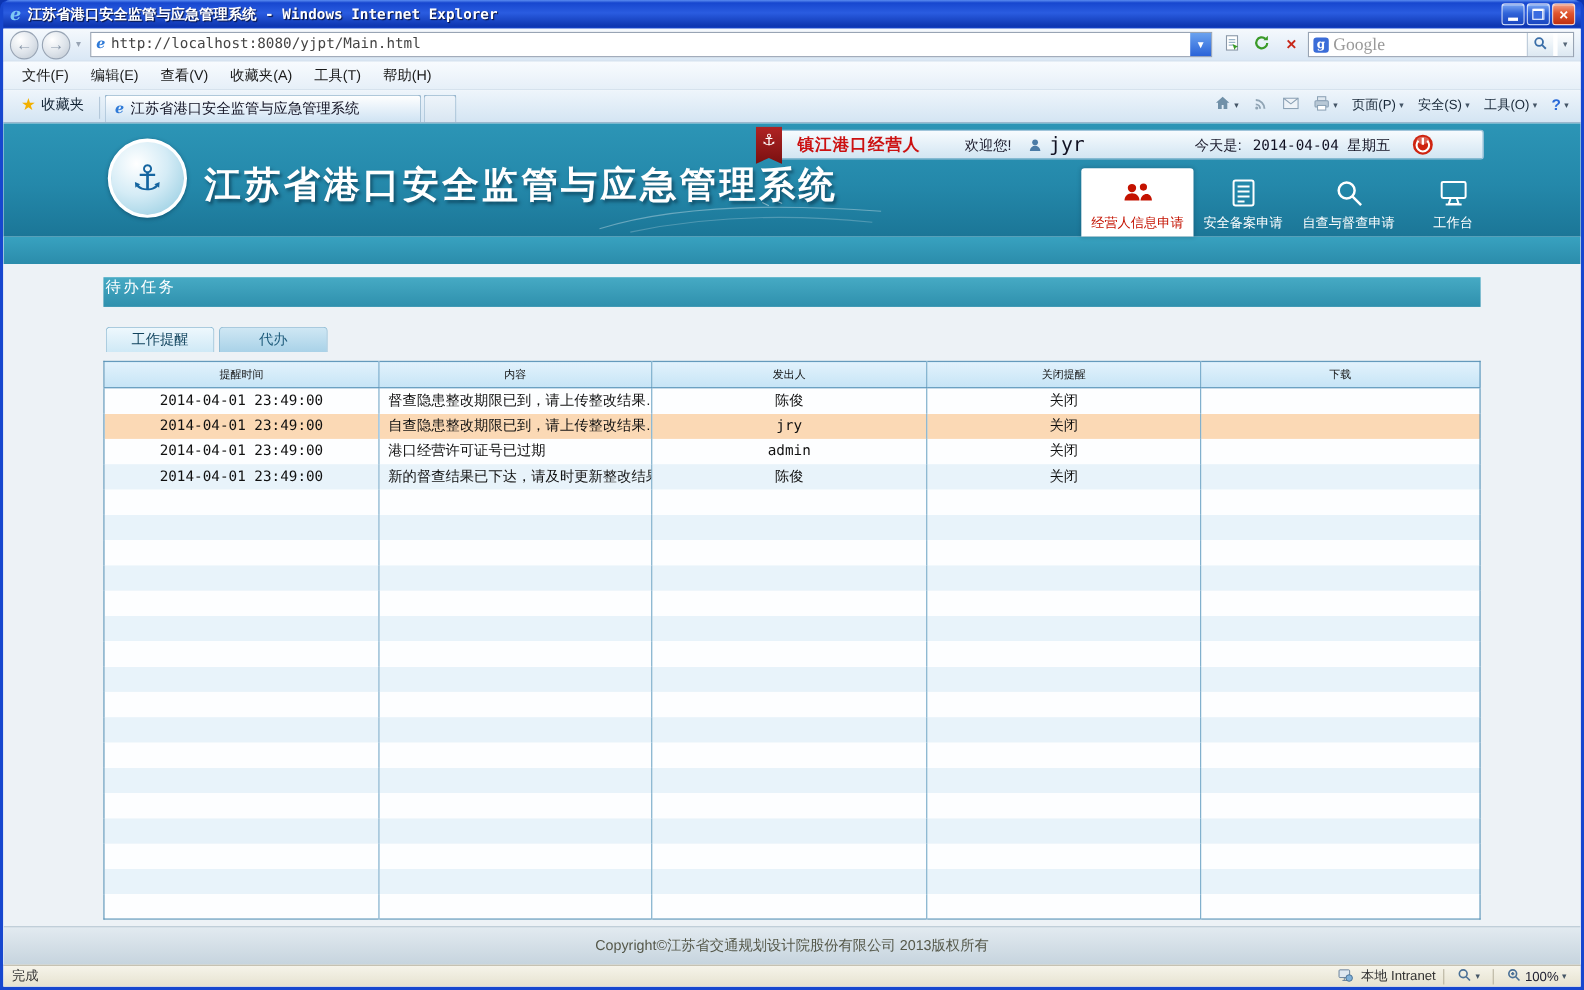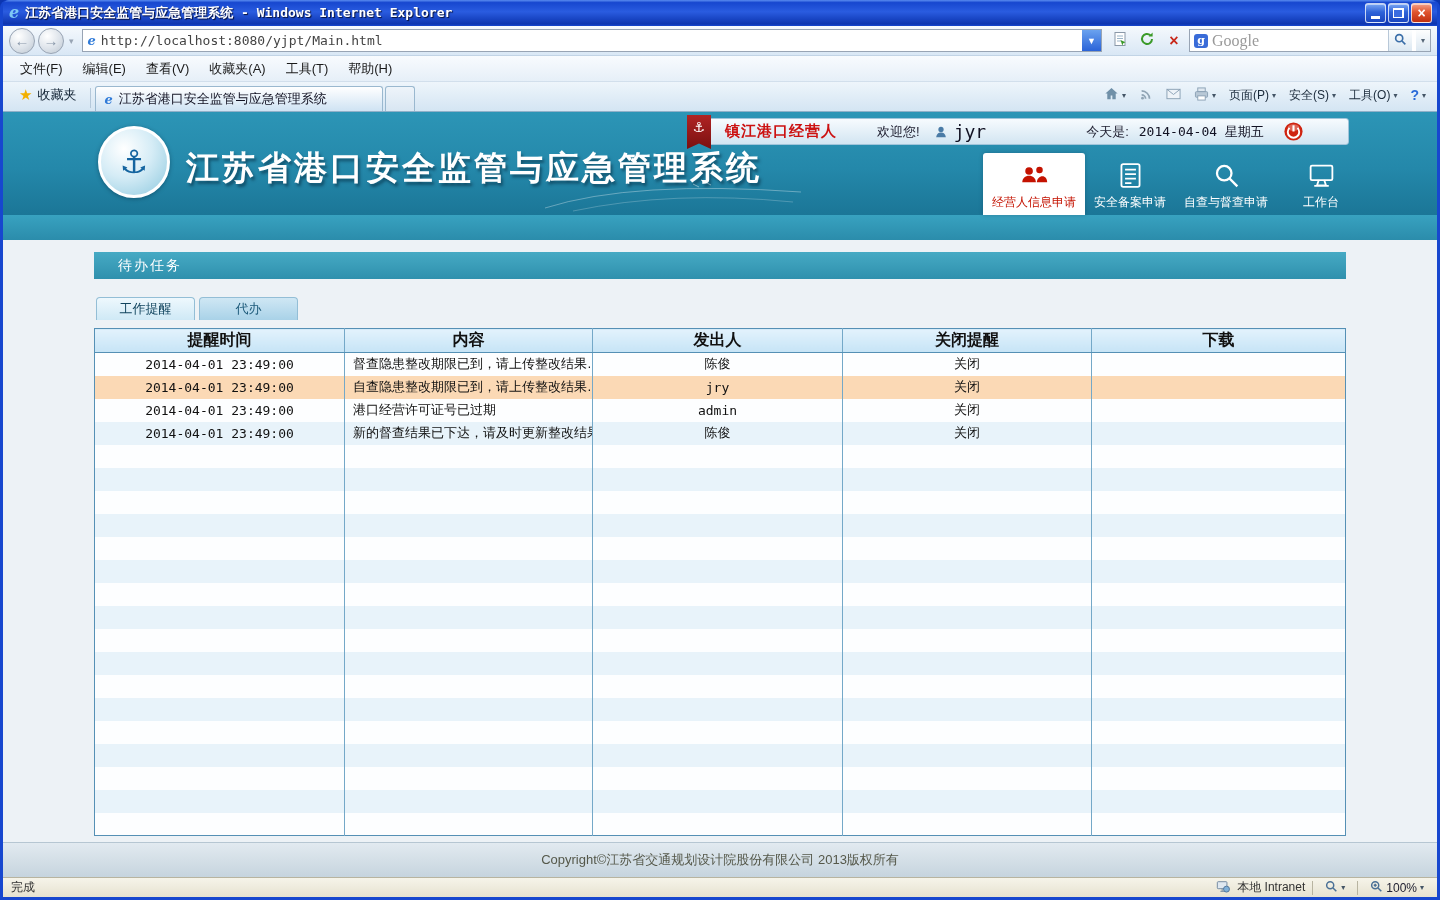--- a/index.html
+++ b/index.html
@@ -102,30 +102,30 @@
     color:#fff;font-size:12px;cursor:pointer;white-space:nowrap;}
   .nav-item .nicon{width:30px;height:30px;display:flex;align-items:center;justify-content:center;}
   .nav-item svg{width:29px;height:29px;}
   .nav-item.active{background:#fff;color:#c41200;border-radius:3px 3px 0 0;box-shadow:0 0 4px rgba(0,20,40,.25);}
 
   .banner-strip{height:25px;flex:0 0 25px;background:linear-gradient(#38a2c0,#2b8cab);}
 
   .content{flex:1;display:flex;flex-direction:column;align-items:center;background:#edf2f6;overflow:hidden;}
   .panel{width:1252px;margin-top:12px;}
   .panel-bar{height:27px;background:linear-gradient(#46aac4,#2f90ad);color:#fff;font-size:14px;letter-spacing:2px;
-    display:flex;align-items:center;padding-left:24px;}
+    display:flex;padding-left:2px;}
   .tabs{margin-top:8px;display:flex;gap:4px;padding-left:2px;}
   .tab-item{width:99px;height:23px;display:flex;align-items:center;justify-content:center;font-size:13px;
     border-radius:4px 4px 0 0;cursor:pointer;border:1px solid #93bed6;border-bottom:none;
     background:linear-gradient(#cfe7f4,#a9d2e8);color:#1d5a7a;margin-top:10px;}
   .tab-item.active{background:linear-gradient(#eef8fd,#cfe9f6);color:#11445e;}
 
   table.todo-table{margin-top:8px;width:100%;border-collapse:collapse;table-layout:fixed;background:#fff;
     border:1px solid #5590b5;}
-  .todo-table th{height:24px;background:linear-gradient(#e2f2fc,#c6e4f6);font-size:16px;font-weight:bold;color:#111;
+  .todo-table th{height:24px;background:linear-gradient(#e2f2fc,#c6e4f6);font-size:10px;font-weight:normal;color:#111;
     border-bottom:1px solid #5590b5;border-right:1px solid #74a8c8;}
   .todo-table th:last-child{border-right:none;}
   .todo-table td{height:23px;font-size:13px;color:#111;border-right:1px solid #74a8c8;padding:0 8px;overflow:hidden;white-space:nowrap;}
   .todo-table td:last-child{border-right:none;}
   .todo-table tbody tr:nth-child(odd){background:#fdfeff;}
   .todo-table tbody tr:nth-child(even){background:#e8f3fa;}
   .todo-table tbody tr.hl{background:#fbd9b5;}
   .c-time,.c-sender,.c-close,.c-download{text-align:center;}
   .c-time,.c-sender{font-family:"DejaVu Sans Mono",monospace;font-size:13px;}
   .c-content{text-align:left;}

